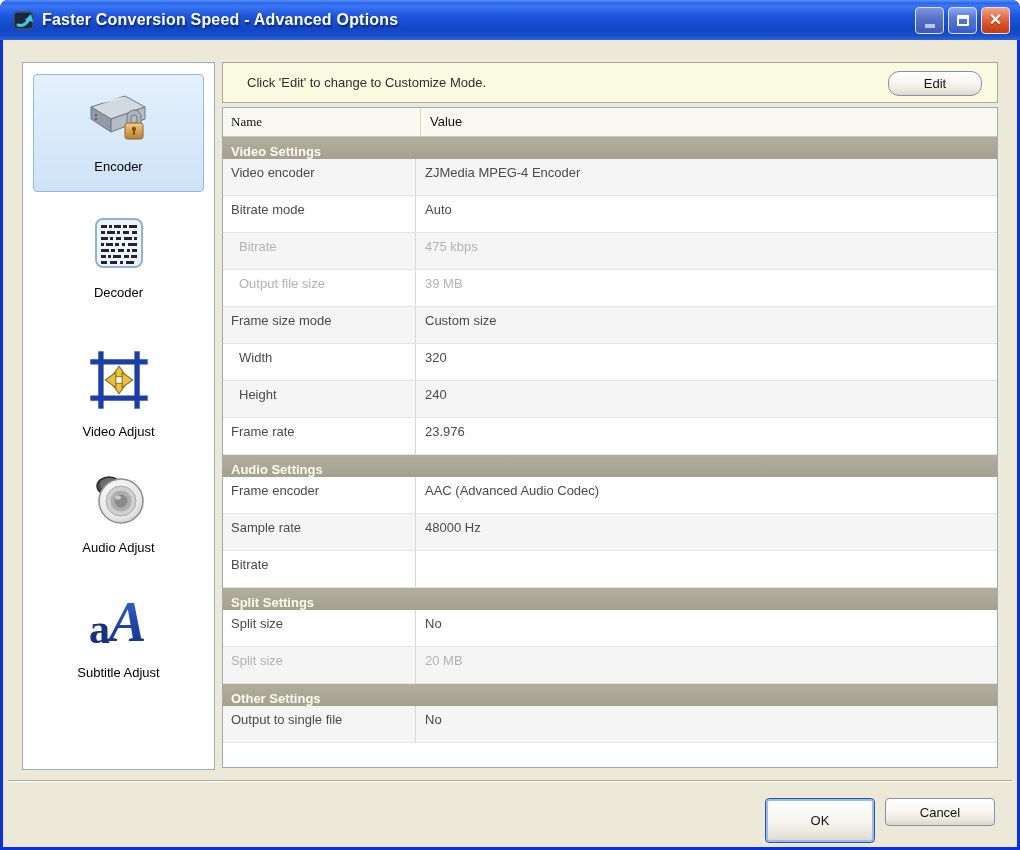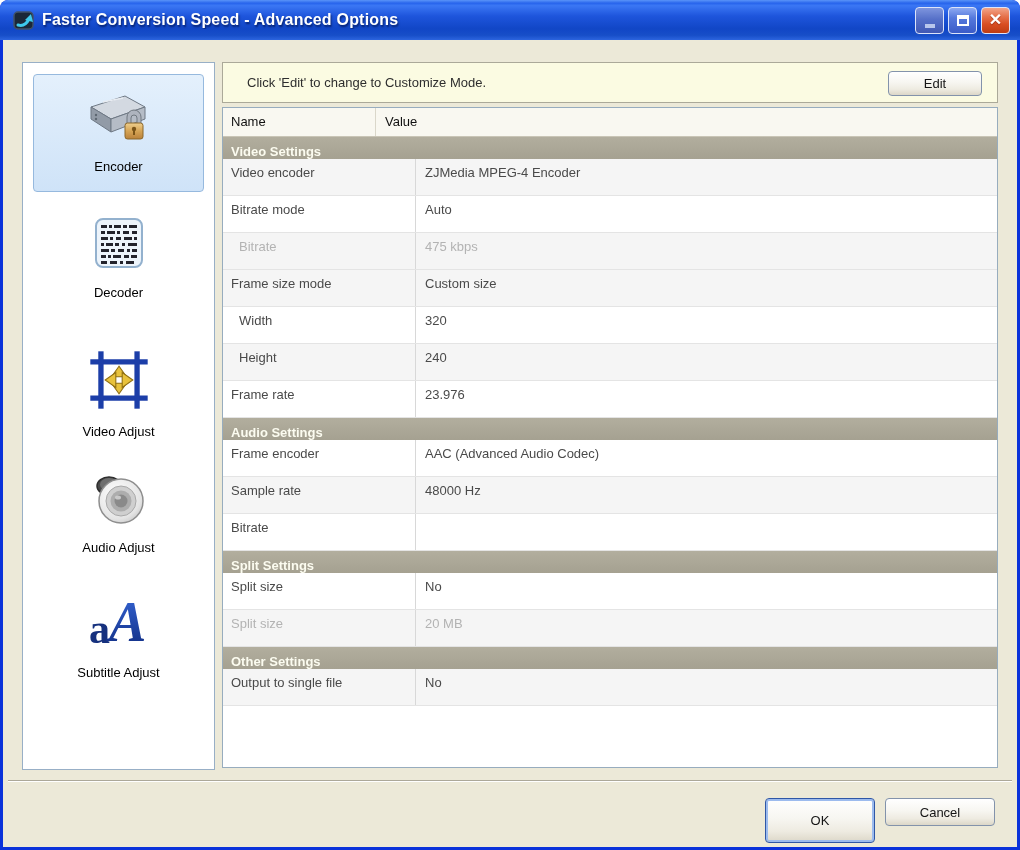--- a/index.html
+++ b/index.html
@@ -68,31 +68,31 @@
     background:#FBFBE2; border:1px solid #ABA999;
     display:flex; align-items:center; padding-left:24px;
   }
   .infobar .msg { font-size:13px; color:#2E2E2E; }
   .xp-btn {
     font-family:"Liberation Sans",sans-serif; font-size:13px; color:#151515;
     background:linear-gradient(180deg,#FFFFFF 0%,#F7F6F1 45%,#EEEBE1 75%,#DCD7C8 100%);
     border:1px solid #8393AB; border-radius:4px; cursor:pointer;
     box-shadow:inset 0 1px 0 #fff;
   }
-  .edit-btn { position:absolute; right:15px; top:8px; width:94px; height:25px; }
+  .edit-btn { position:absolute; right:15px; top:8px; width:94px; height:25px;border-radius:11px; }
 
   .grid-panel {
     position:absolute; left:219px; top:67px; width:776px; height:661px;
     background:#fff; border:1px solid #97ACBE; overflow:hidden;
   }
   .grid-header {
     display:flex; height:29px; background:#F9F8F1;
     border-bottom:1px solid #C9C5B6; font-size:13px; color:#111;
   }
-  .grid-header .h-name { width:153px; line-height:28px; padding-left:8px; border-right:1px solid #DAD7CA; }
+  .grid-header .h-name { width:198px; line-height:28px; padding-left:8px; border-right:1px solid #DAD7CA;font-family:Liberation Serif, serif; }
   .grid-header .h-value { flex:1; line-height:28px; padding-left:9px; }
 
   .grid-section {
     height:22px; line-height:29px;
     background:linear-gradient(180deg,#B2AE9E 0%,#A5A191 100%);
     color:#FCFCF0; font-size:13px; font-weight:bold; padding-left:8px;
   }
   .grid-row { display:flex; height:37px; background:#FFFFFF; border-bottom:1px solid #E4E4E4; font-size:13px; color:#4A4A4A; }
   .grid-row.shaded { background:#F5F5F5; }
   .grid-row .cell { line-height:28px; white-space:nowrap; overflow:hidden; }
@@ -288,20 +288,24 @@
             <div class="cell value">ZJMedia MPEG-4 Encoder</div>
           </div>
           <div class="grid-row">
             <div class="cell name">Bitrate mode</div>
             <div class="cell value">Auto</div>
           </div>
           <div class="grid-row shaded disabled">
             <div class="cell name indent">Bitrate</div>
             <div class="cell value">475 kbps</div>
           </div>
+          <div class="grid-row disabled">
+            <div class="cell name indent">Output file size</div>
+            <div class="cell value">39 MB</div>
+          </div>
           <div class="grid-row shaded">
             <div class="cell name">Frame size mode</div>
             <div class="cell value">Custom size</div>
           </div>
           <div class="grid-row">
             <div class="cell name indent">Width</div>
             <div class="cell value">320</div>
           </div>
           <div class="grid-row shaded">
             <div class="cell name indent">Height</div>

